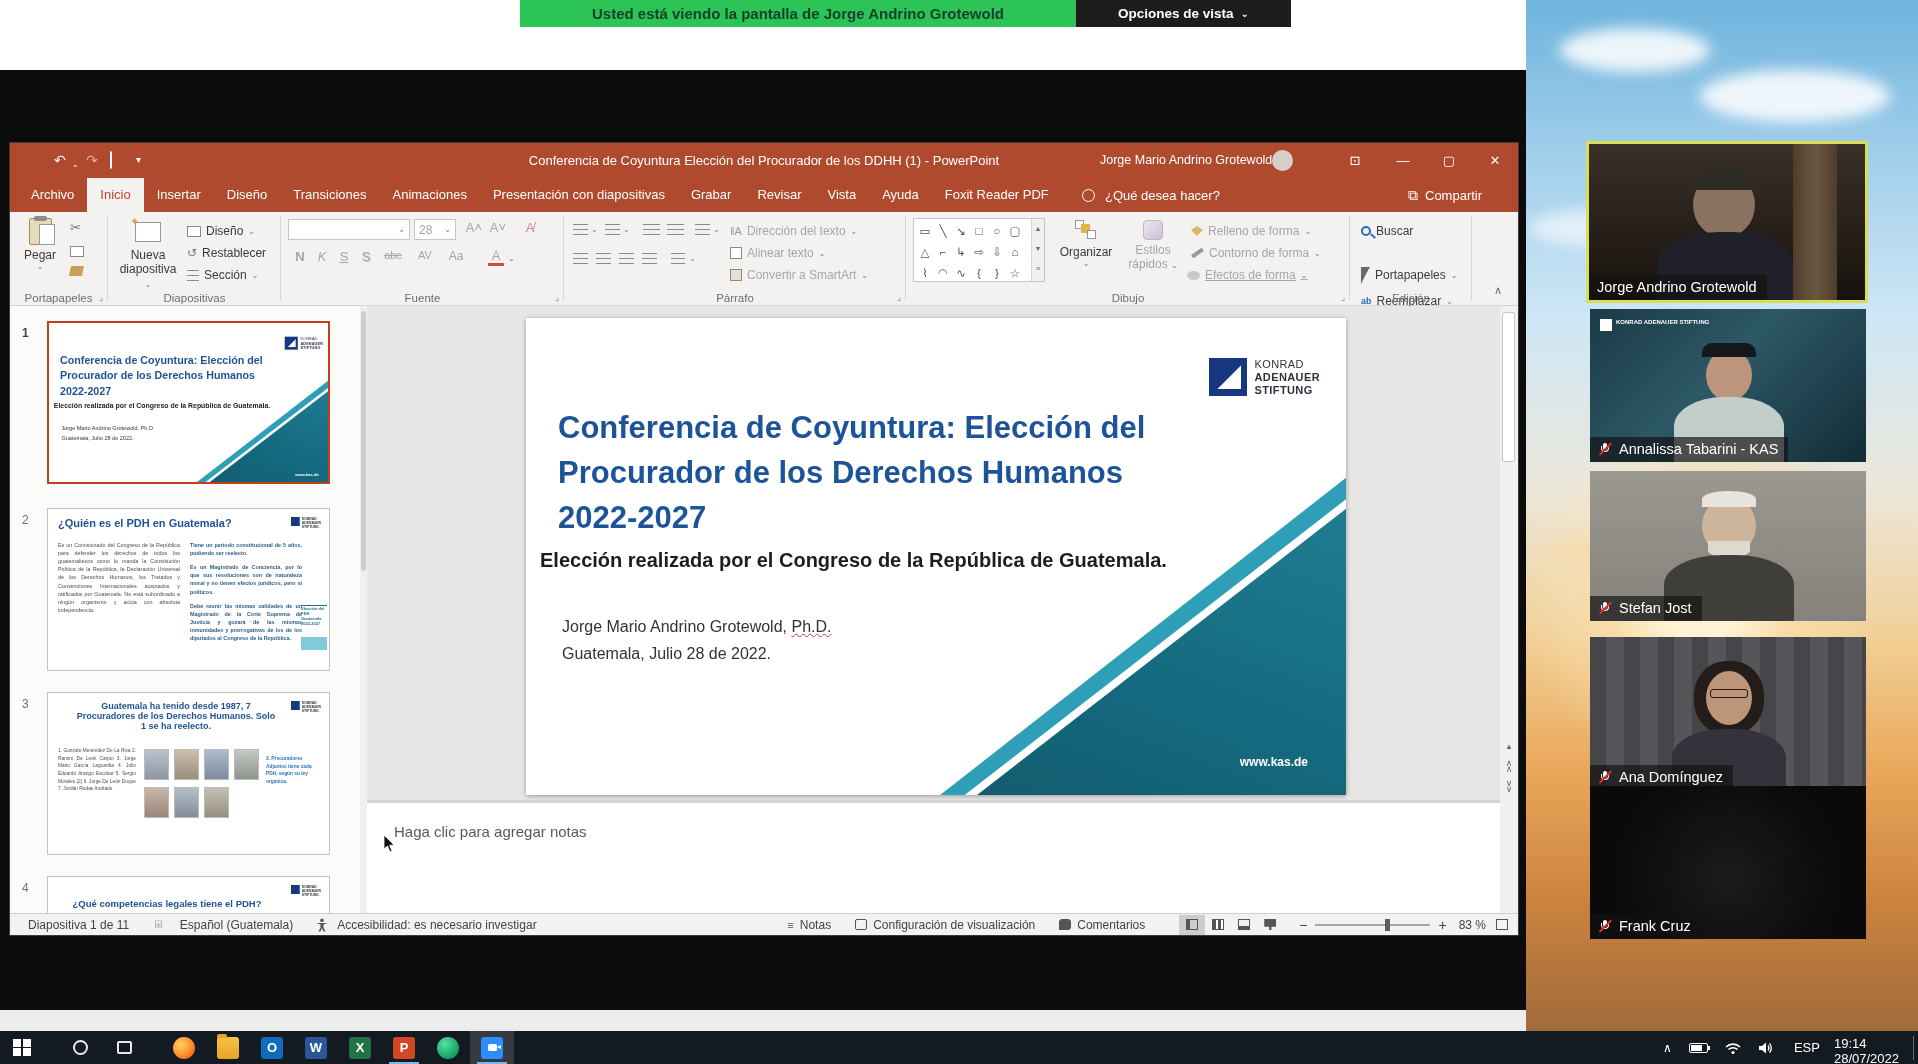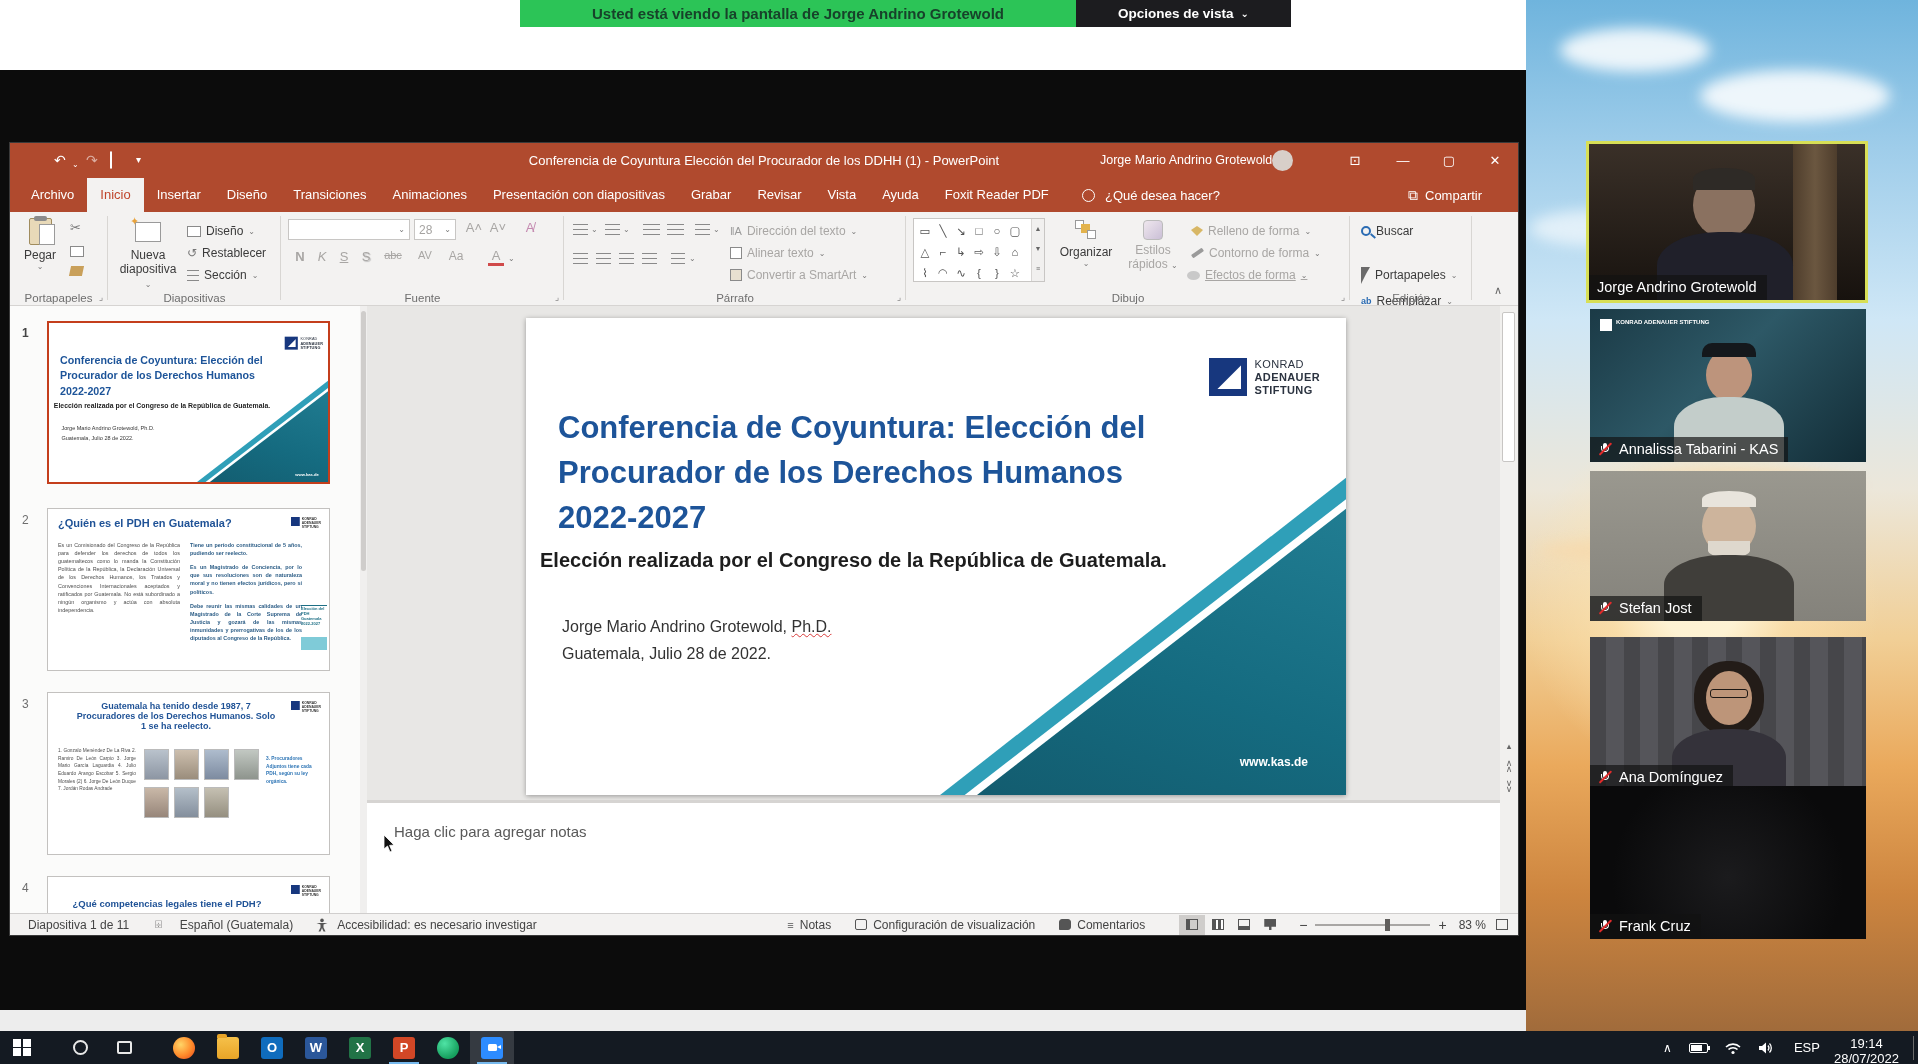--- a/index.html
+++ b/index.html
@@ -641,21 +641,21 @@
       <svg width="18" height="14" viewBox="0 0 18 14" style="margin:0 6px;">
         <path d="M2 6 A10 10 0 0 1 16 6" stroke="#fff" fill="none" stroke-width="1.6"></path>
         <path d="M4.5 8.5 A6.5 6.5 0 0 1 13.5 8.5" stroke="#fff" fill="none" stroke-width="1.6"></path>
         <circle cx="9" cy="11.5" r="1.6" fill="#fff"></circle>
       </svg>
       <svg width="16" height="14" viewBox="0 0 16 14" style="margin:0 6px;">
         <polygon points="1,5 4,5 8,1.5 8,12.5 4,9 1,9" fill="#fff"></polygon>
         <path d="M10 4.5 A4 4 0 0 1 10 9.5 M11.5 2.5 A6.5 6.5 0 0 1 11.5 11.5" stroke="#fff" fill="none" stroke-width="1.3"></path>
       </svg>
       <span style="font-size:13px;padding:0 10px;">ESP</span>
-      <span style="text-align:center;font-size:13px;line-height:15px;padding-right:10px;margin-top:6px;">
+      <span style="text-align:left;font-size:13px;line-height:15px;padding-right:10px;margin-top:6px;">
         <span>19:14</span><br>
         <span>28/07/2022</span>
       </span>
       <span style="width:1px;height:24px;background:#6a6a6a;display:inline-block;margin-right:4px;"></span>
     </div>
   </div>
 
 </div>
 
 </body></html>

